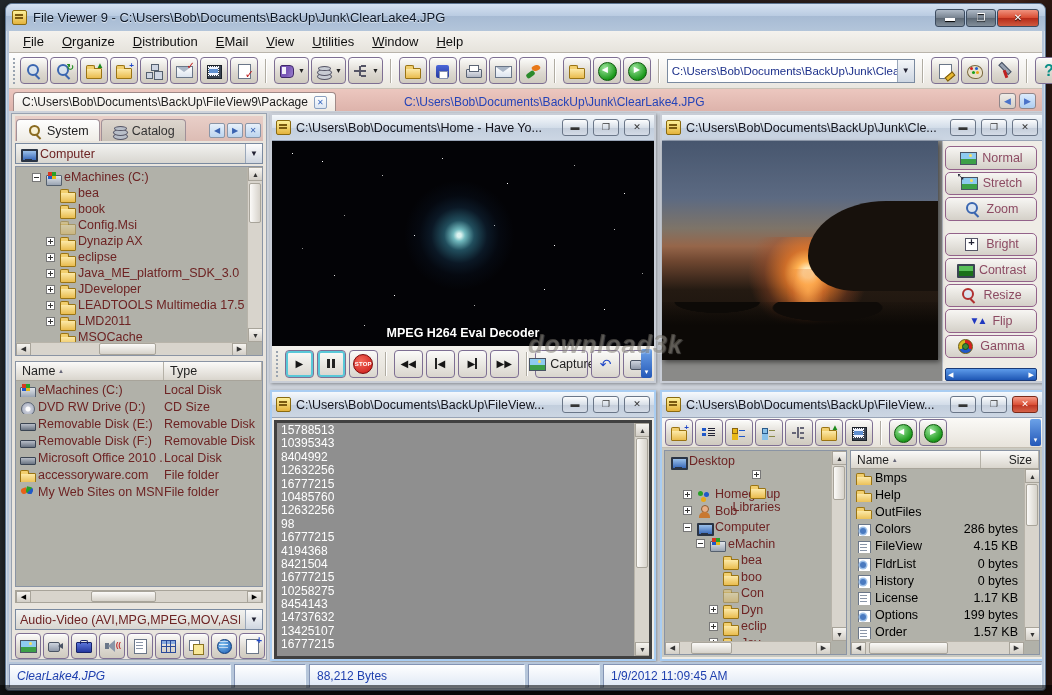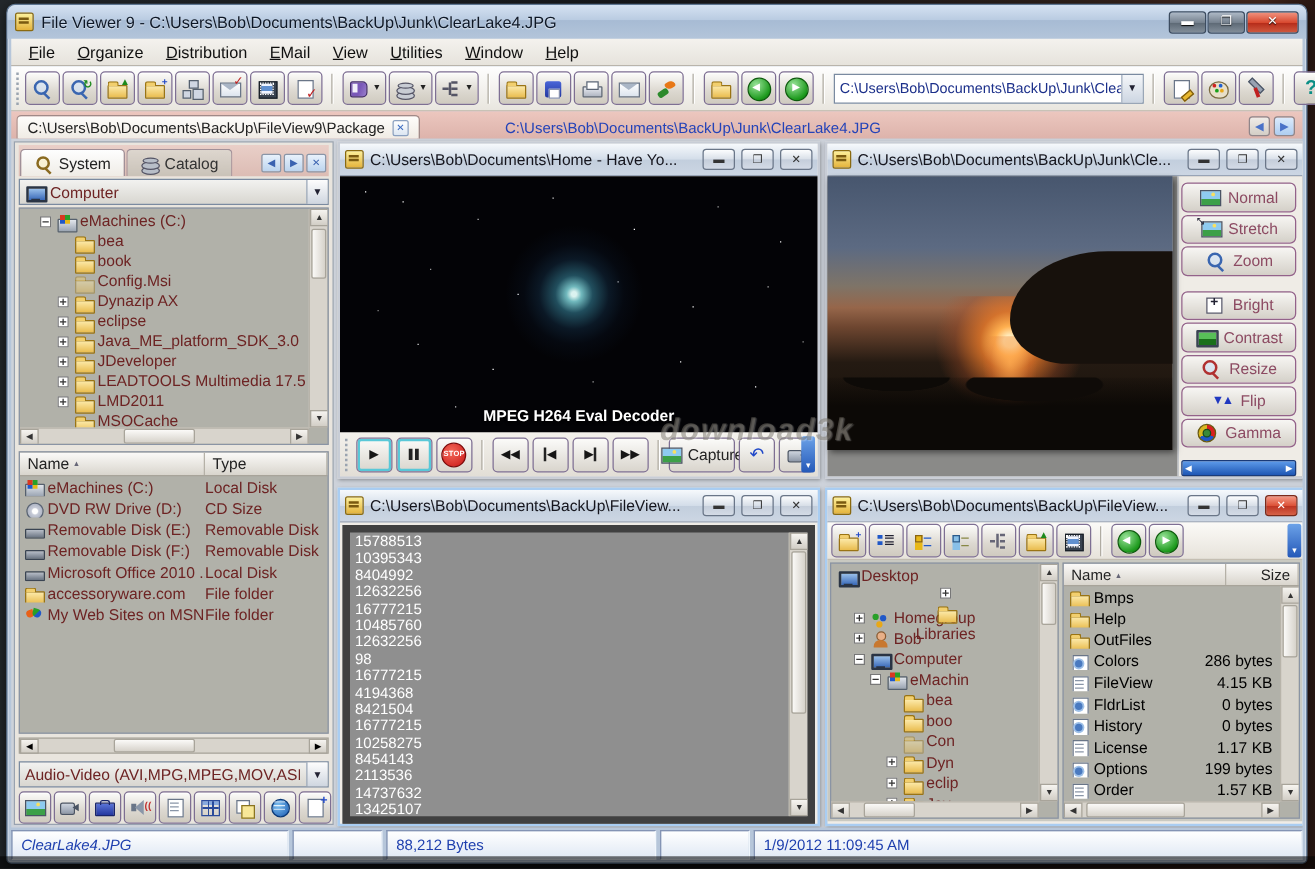--- a/index.html
+++ b/index.html
@@ -148,21 +148,21 @@
     radial-gradient(ellipse 90px 22px at 60% 10%, #0f0b08 60%, transparent 62%),
     linear-gradient(rgba(20,14,9,.2), #0c0906 40%);}
   .imgbtn-col{width:100px;margin-left:4px;display:flex;flex-direction:column;align-items:stretch;padding:5px 5px 0 2px;background:#efece6;border-left:1px solid #b8bcc4;height:240px;}
   .imgbtn{height:24px;margin-bottom:2px;border:1px solid #93628a;border-radius:5px;display:flex;align-items:center;justify-content:center;gap:5px;
     background:linear-gradient(#f7f6f3,#d4d0c8);font-size:12.5px;color:#8c4a62;}
   .imgbtn.gap{margin-top:10px;}
   .img-hsb{margin-top:8px;height:13px;background:linear-gradient(#5d9bea,#1e56b4);border:1px solid #1a3a78;border-radius:2px;
     display:flex;align-items:center;justify-content:space-between;color:#fff;font-size:7px;padding:0 2px;}
 
   
-  .num-body{position:relative;height:239px;border:6px solid #404040;background:#8f8f8f;margin:2px;overflow:hidden;}
+  .num-body{position:relative;height:239px;border:3px solid #404040;background:#8f8f8f;margin:2px;overflow:hidden;}
   .num-rows{position:absolute;left:4px;top:1px;right:18px;}
   .num-row{height:13.4px;line-height:13.4px;font-size:12px;color:#fff;white-space:nowrap;}
 
   
   .br-toolbar{height:30px;background:linear-gradient(#fbfaf7,#e7e3db);display:flex;align-items:center;gap:3px;padding:0 3px;border-bottom:1px solid #c4beb2;position:relative;}
   .br-body{display:flex;height:209px;background:#c9c9c1;padding:2px;gap:3px;}
   .br-pane{position:relative;background:#b1b1a9;border:1px solid #8a94a4;overflow:hidden;}
   .br-tree{width:183px;}
   .br-files{flex:1;}
   .br-tree-rows{position:absolute;left:3px;top:2px;right:16px;}
@@ -788,21 +788,20 @@
               <div class="num-row">16777215</div>
               <div class="num-row">10485760</div>
               <div class="num-row">12632256</div>
               <div class="num-row">98</div>
               <div class="num-row">16777215</div>
               <div class="num-row">4194368</div>
               <div class="num-row">8421504</div>
               <div class="num-row">16777215</div>
               <div class="num-row">10258275</div>
               <div class="num-row">8454143</div>
-              <div class="num-row">2113536</div>
               <div class="num-row">14737632</div>
               <div class="num-row">13425107</div>
               <div class="num-row">16777215</div>
             </div>
           <div class="sb-v2">
             <span class="sb-btn">▲</span>
             <span class="sb-thumb" style="top:15px;height:130px;"></span>
             <span class="sb-btn bottom">▼</span>
           </div>
         </div>

